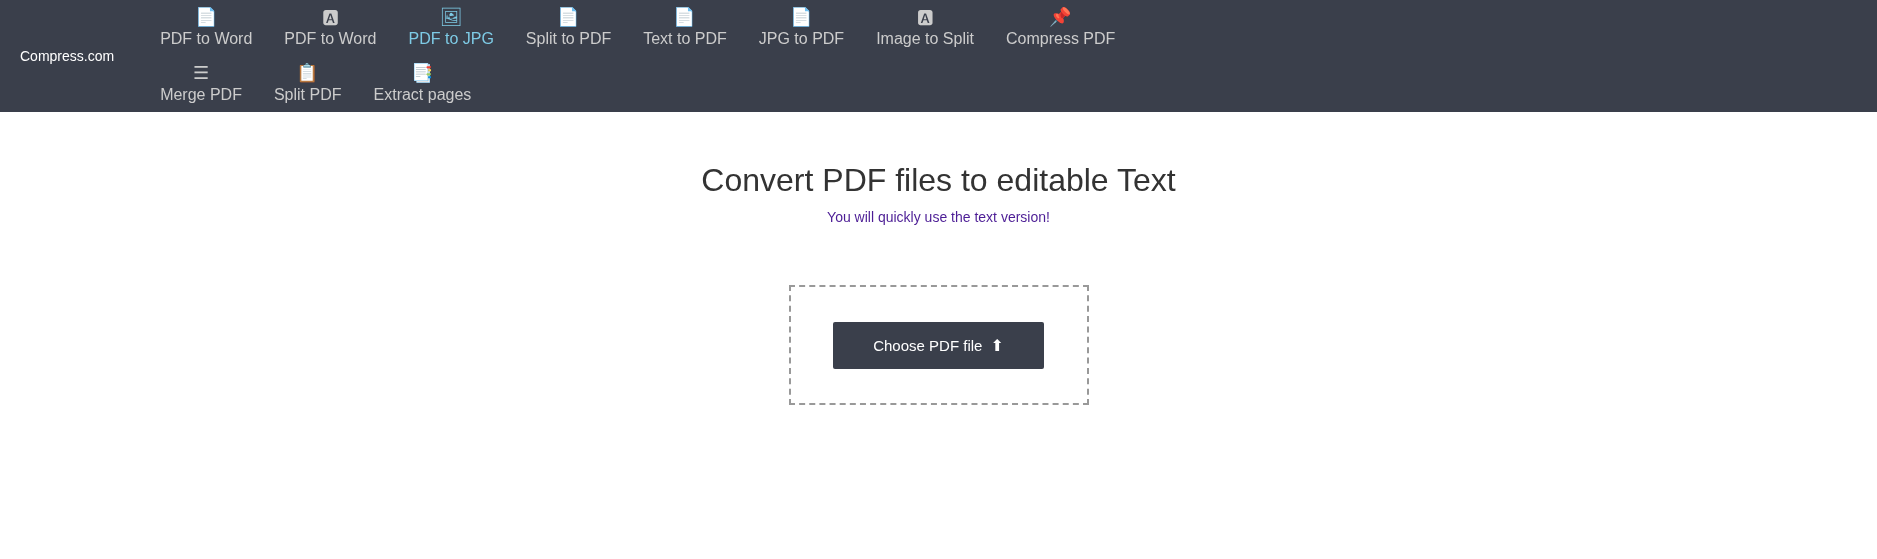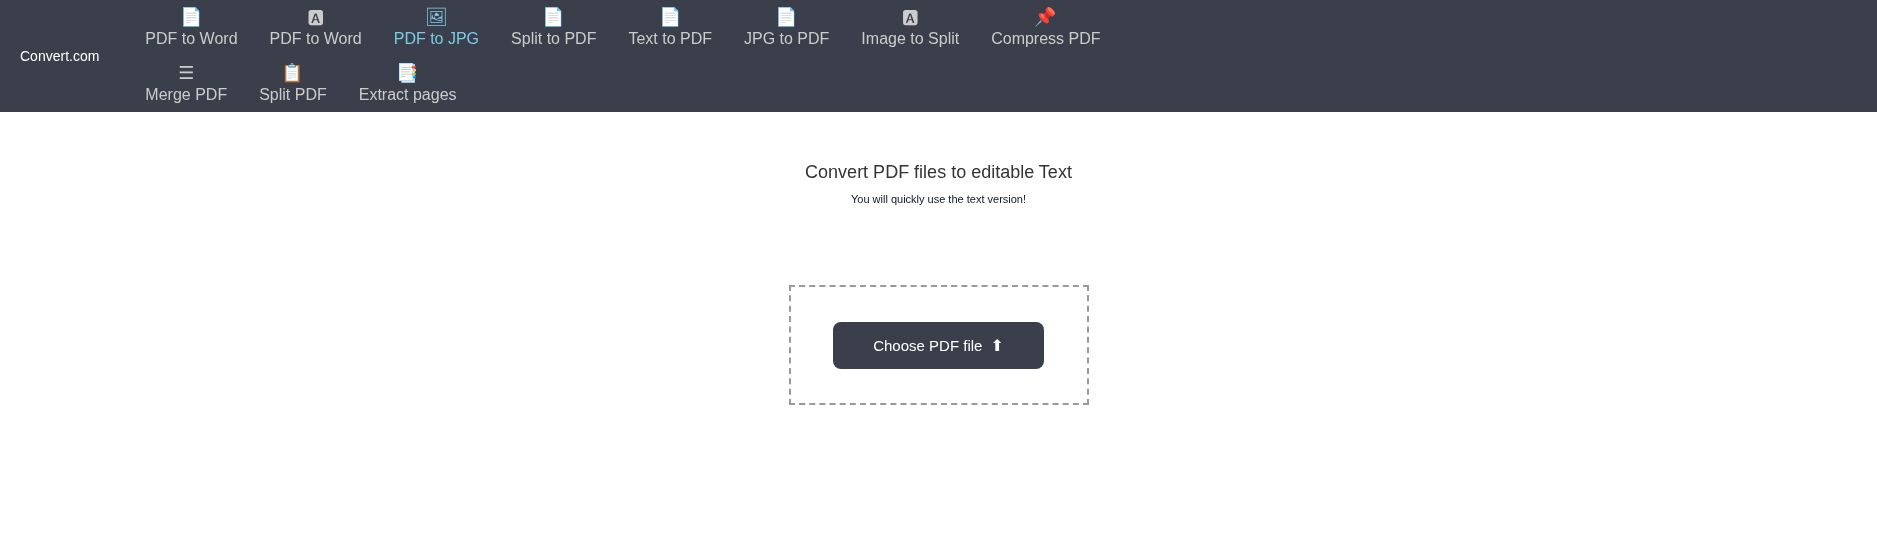--- a/index.html
+++ b/index.html
@@ -60,29 +60,29 @@
     }
 
     
     .main-content {
       display: flex;
       flex-direction: column;
       align-items: center;
       padding-top: 50px;
     }
     .page-title {
-      font-size: 18px;
+      font-size: 32px;
       color: #333;
       margin-bottom: 10px;
       font-weight: normal;
     }
     .page-subtitle {
-      font-size: 11px;
-      color: #0f172a;
-      margin-bottom: 80px;
+      font-size: 14px;
+      color: #4c1d95;
+      margin-bottom: 60px;
     }
 
     
     .drop-zone {
       width: 300px;
       height: 120px;
       border: 2px dashed #999;
       display: flex;
       align-items: center;
       justify-content: center;
@@ -91,31 +91,31 @@
     .choose-btn {
       background: #3a3f4b;
       color: #fff;
       border: none;
       padding: 14px 40px;
       font-size: 15px;
       cursor: pointer;
       display: flex;
       align-items: center;
       gap: 8px;
-      border-radius: 8px;
+      border-radius: 2px;
     }
     .upload-icon {
       font-size: 16px;
     }
   </style>
 </head>
 <body>
 
 <nav class="navbar">
-  <div class="navbar-brand">Convert.com</div>
+  <div class="navbar-brand">Compress.com</div>
   <div class="nav-items-wrapper">
     <div class="nav-row" id="nav-row-0">
         <a class="nav-item" href="#">
           <span class="icon">📄</span>
           <span class="label">PDF to Word</span>
         </a>
         <a class="nav-item" href="#">
           <span class="icon">🅰</span>
           <span class="label">PDF to Word</span>
         </a>

